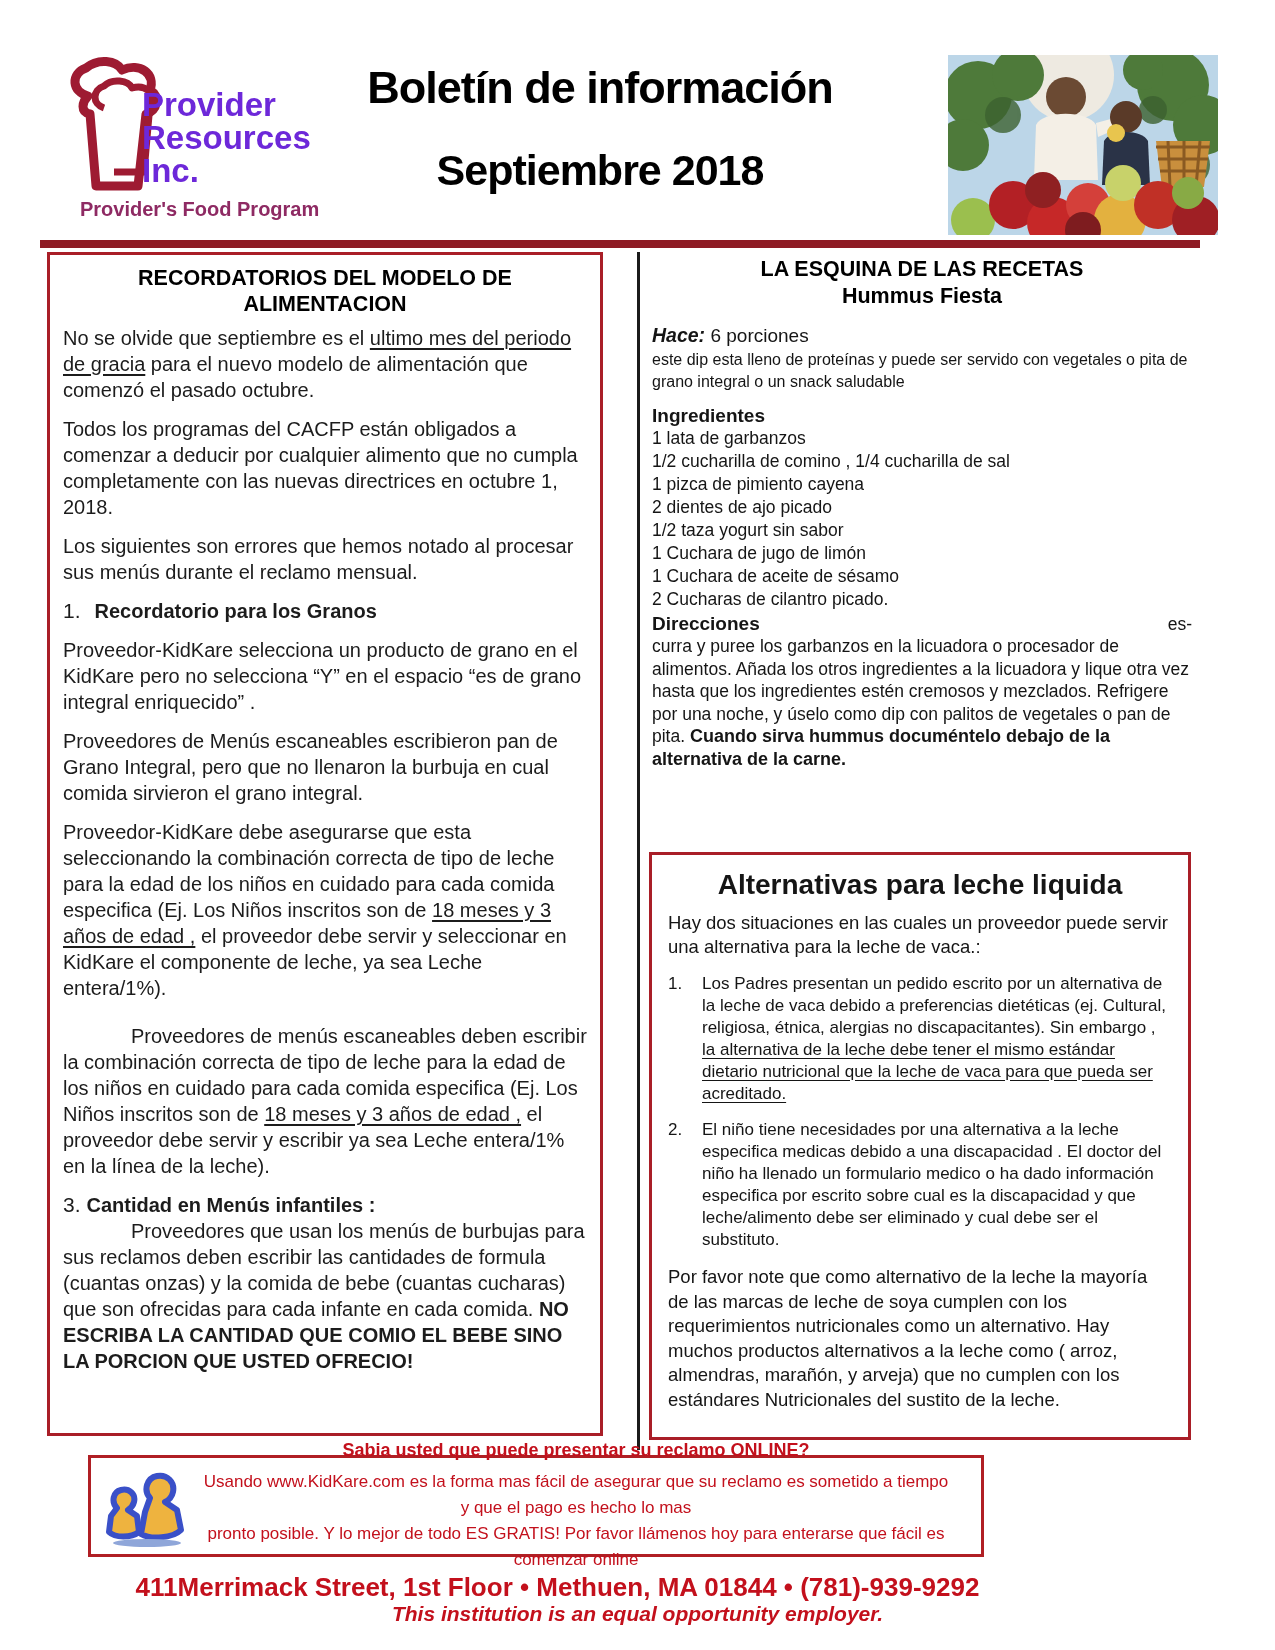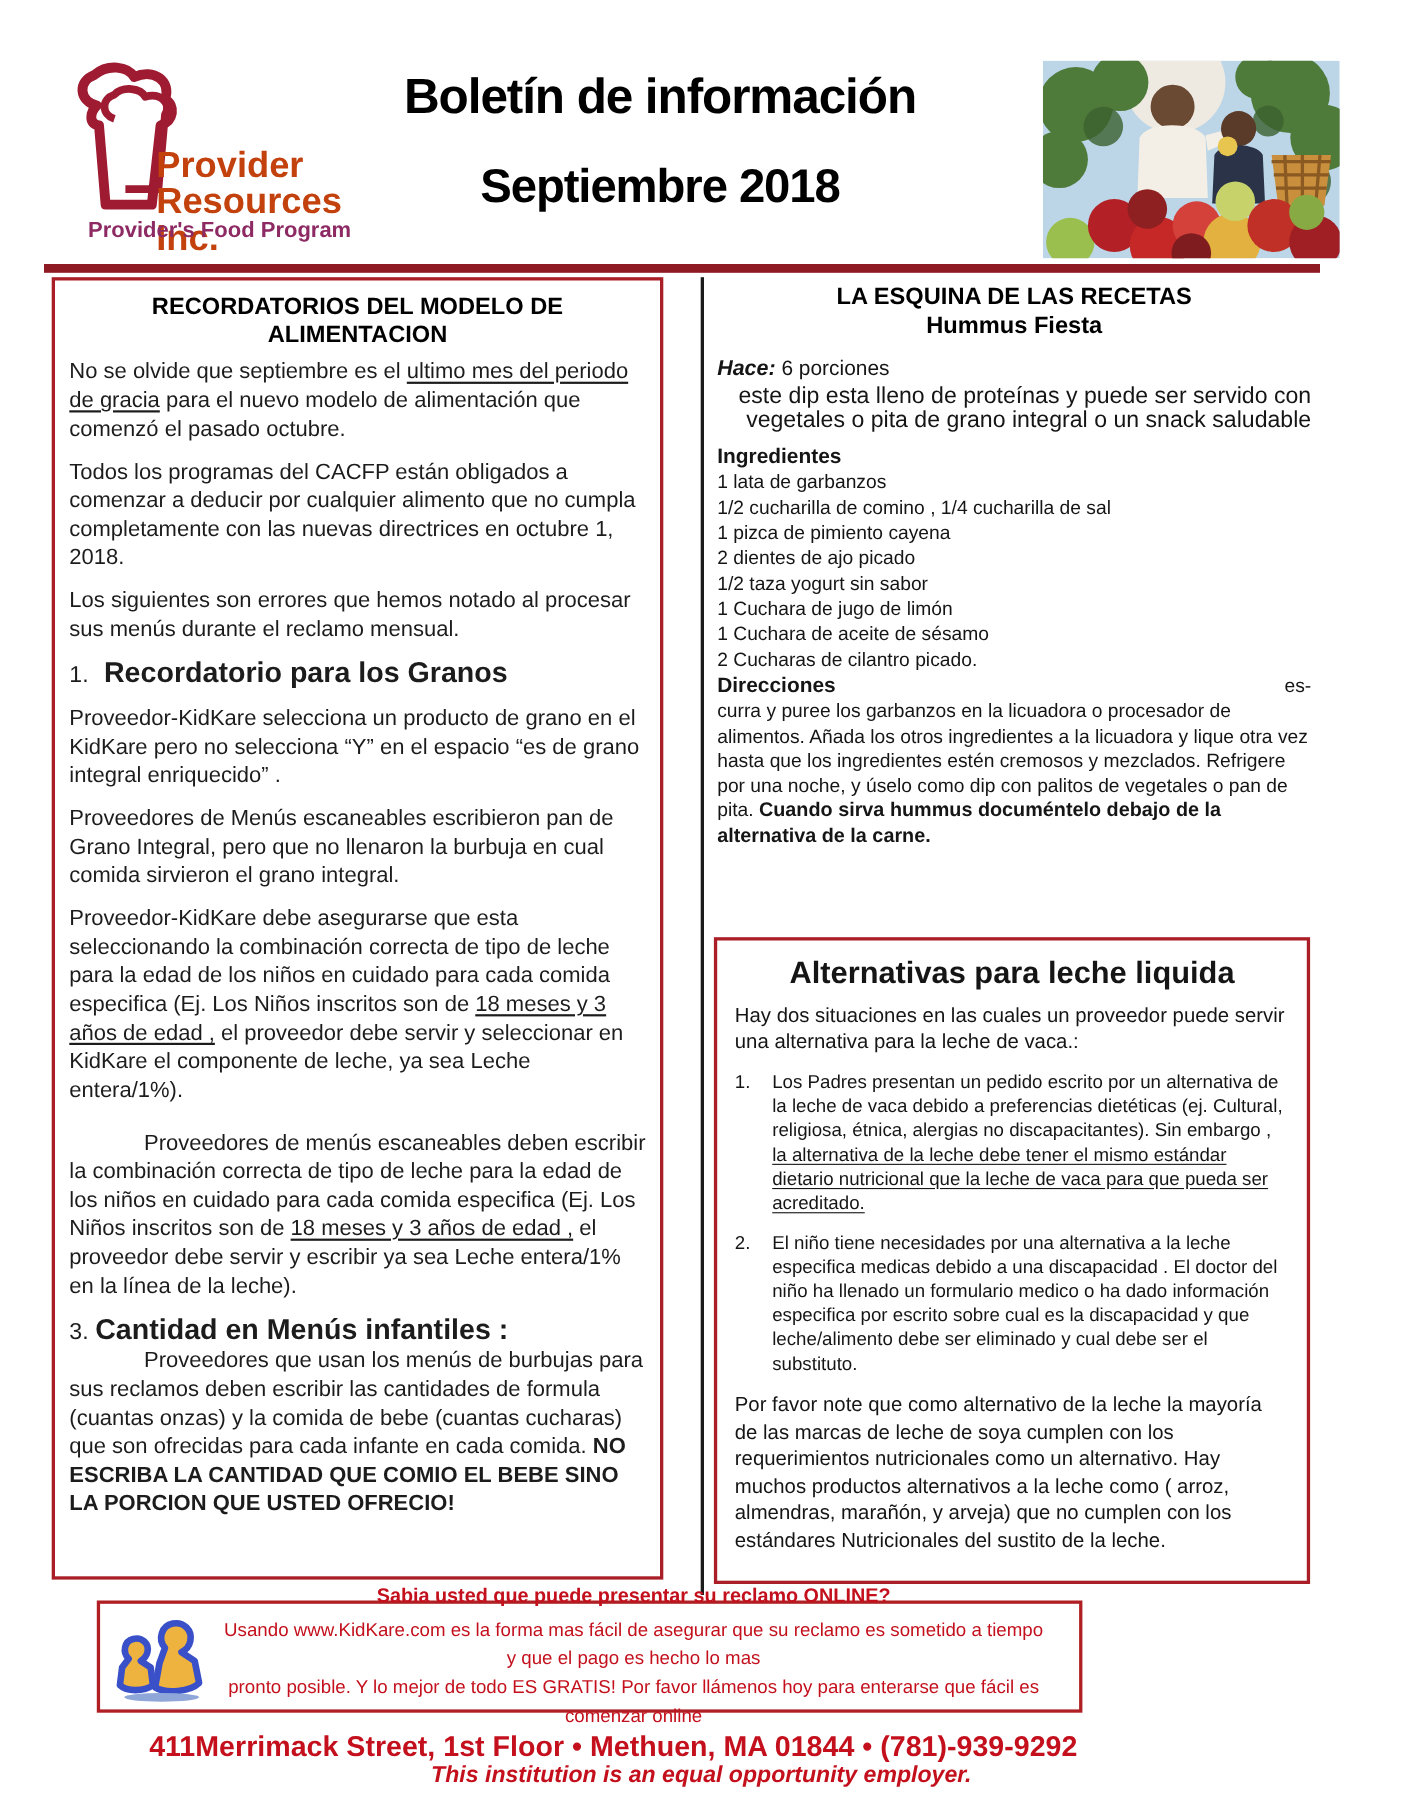--- a/index.html
+++ b/index.html
@@ -4,47 +4,47 @@
 <style>
   html,body{margin:0;padding:0;}
   body{
     width:1275px;height:1650px;position:relative;background:#ffffff;
     font-family:"Liberation Sans", sans-serif;color:#151515;
     -webkit-font-smoothing:antialiased;overflow:hidden;
   }
   
   .logo{position:absolute;left:58px;top:48px;width:280px;height:185px;}
   .logo svg{position:absolute;left:0;top:6px;}
-  .logo-text{position:absolute;left:84px;top:40px;color:#c2410c;font-weight:bold;line-height:1.0;margin-top:45px;}
+  .logo-text{position:absolute;left:84px;top:40px;color:#6d28d9;font-weight:bold;line-height:1.0;}
   .logo-text .l1{font-size:33px;}
   .logo-tagline{position:absolute;left:22px;top:150px;color:#8e2a63;font-weight:bold;font-size:20px;}
   .main-title{position:absolute;left:320px;top:62px;width:560px;text-align:center;
     font-weight:800;font-size:45px;letter-spacing:-1px;color:#000;}
   .main-title .t2{margin-top:32px;font-size:43px;}
   .photo{position:absolute;left:948px;top:55px;width:270px;height:180px;overflow:hidden;}
   
   .top-bar{position:absolute;left:40px;top:240px;width:1160px;height:8px;background:#8e1b24;}
   .col-divider{position:absolute;left:637px;top:252px;width:3px;height:1198px;background:#1b1b1b;}
   
   .left-box{position:absolute;left:47px;top:252px;width:556px;height:1184px;
     border:3px solid #a91e27;box-sizing:border-box;padding:8px 13px 0 13px;}
   .left-box h2{margin:2px 0 8px 0;text-align:center;font-size:21.5px;font-weight:bold;color:#000;}
   .bodytext{font-size:20px;line-height:26px;color:#1c1c1c;}
   .left-box p{margin:0 0 13px 0;}
   .num-head{font-size:21px;margin:2px 0 10px 0;}
   .num-head .num{font-weight:normal;padding-right:14px;}
-  .num-head b{font-size:26px;}
+  .num-head b{font-size:20px;}
   .indent1{text-indent:68px;}
   u{text-underline-offset:3px;}
   
   .recipe{position:absolute;left:652px;top:256px;width:540px;}
   .recipe-title{text-align:center;font-weight:bold;font-size:21.5px;line-height:27px;color:#000;margin:0;}
   .recipe .hace{margin-top:14px;font-size:19px;}
   .recipe .hace b{font-size:19.5px;font-style:italic;}
-  .recipe .desc{font-size:21px;line-height:22px;margin-top:2px;text-align:right;}
+  .recipe .desc{font-size:16px;line-height:22px;margin-top:2px;}
   .recipe .sec-h{font-size:19px;font-weight:bold;margin-top:12px;}
   .ing-line{font-size:17.5px;line-height:23px;}
   .dir-row{display:flex;justify-content:space-between;align-items:baseline;margin-top:2px;}
   .dir-row .hyph{font-size:17.5px;font-weight:normal;}
   .dir-text{font-size:17.5px;line-height:22.5px;}
   .dir-text b{font-size:18px;}
   .alt-box{position:absolute;left:649px;top:852px;width:542px;height:588px;
     border:3px solid #a91e27;box-sizing:border-box;padding:10px 16px 0 16px;}
   .alt-box h2{margin:4px 0 10px 0;text-align:center;font-size:28px;font-weight:bold;}
   .alt-intro{font-size:18.5px;line-height:24px;margin:0 0 14px 0;}

